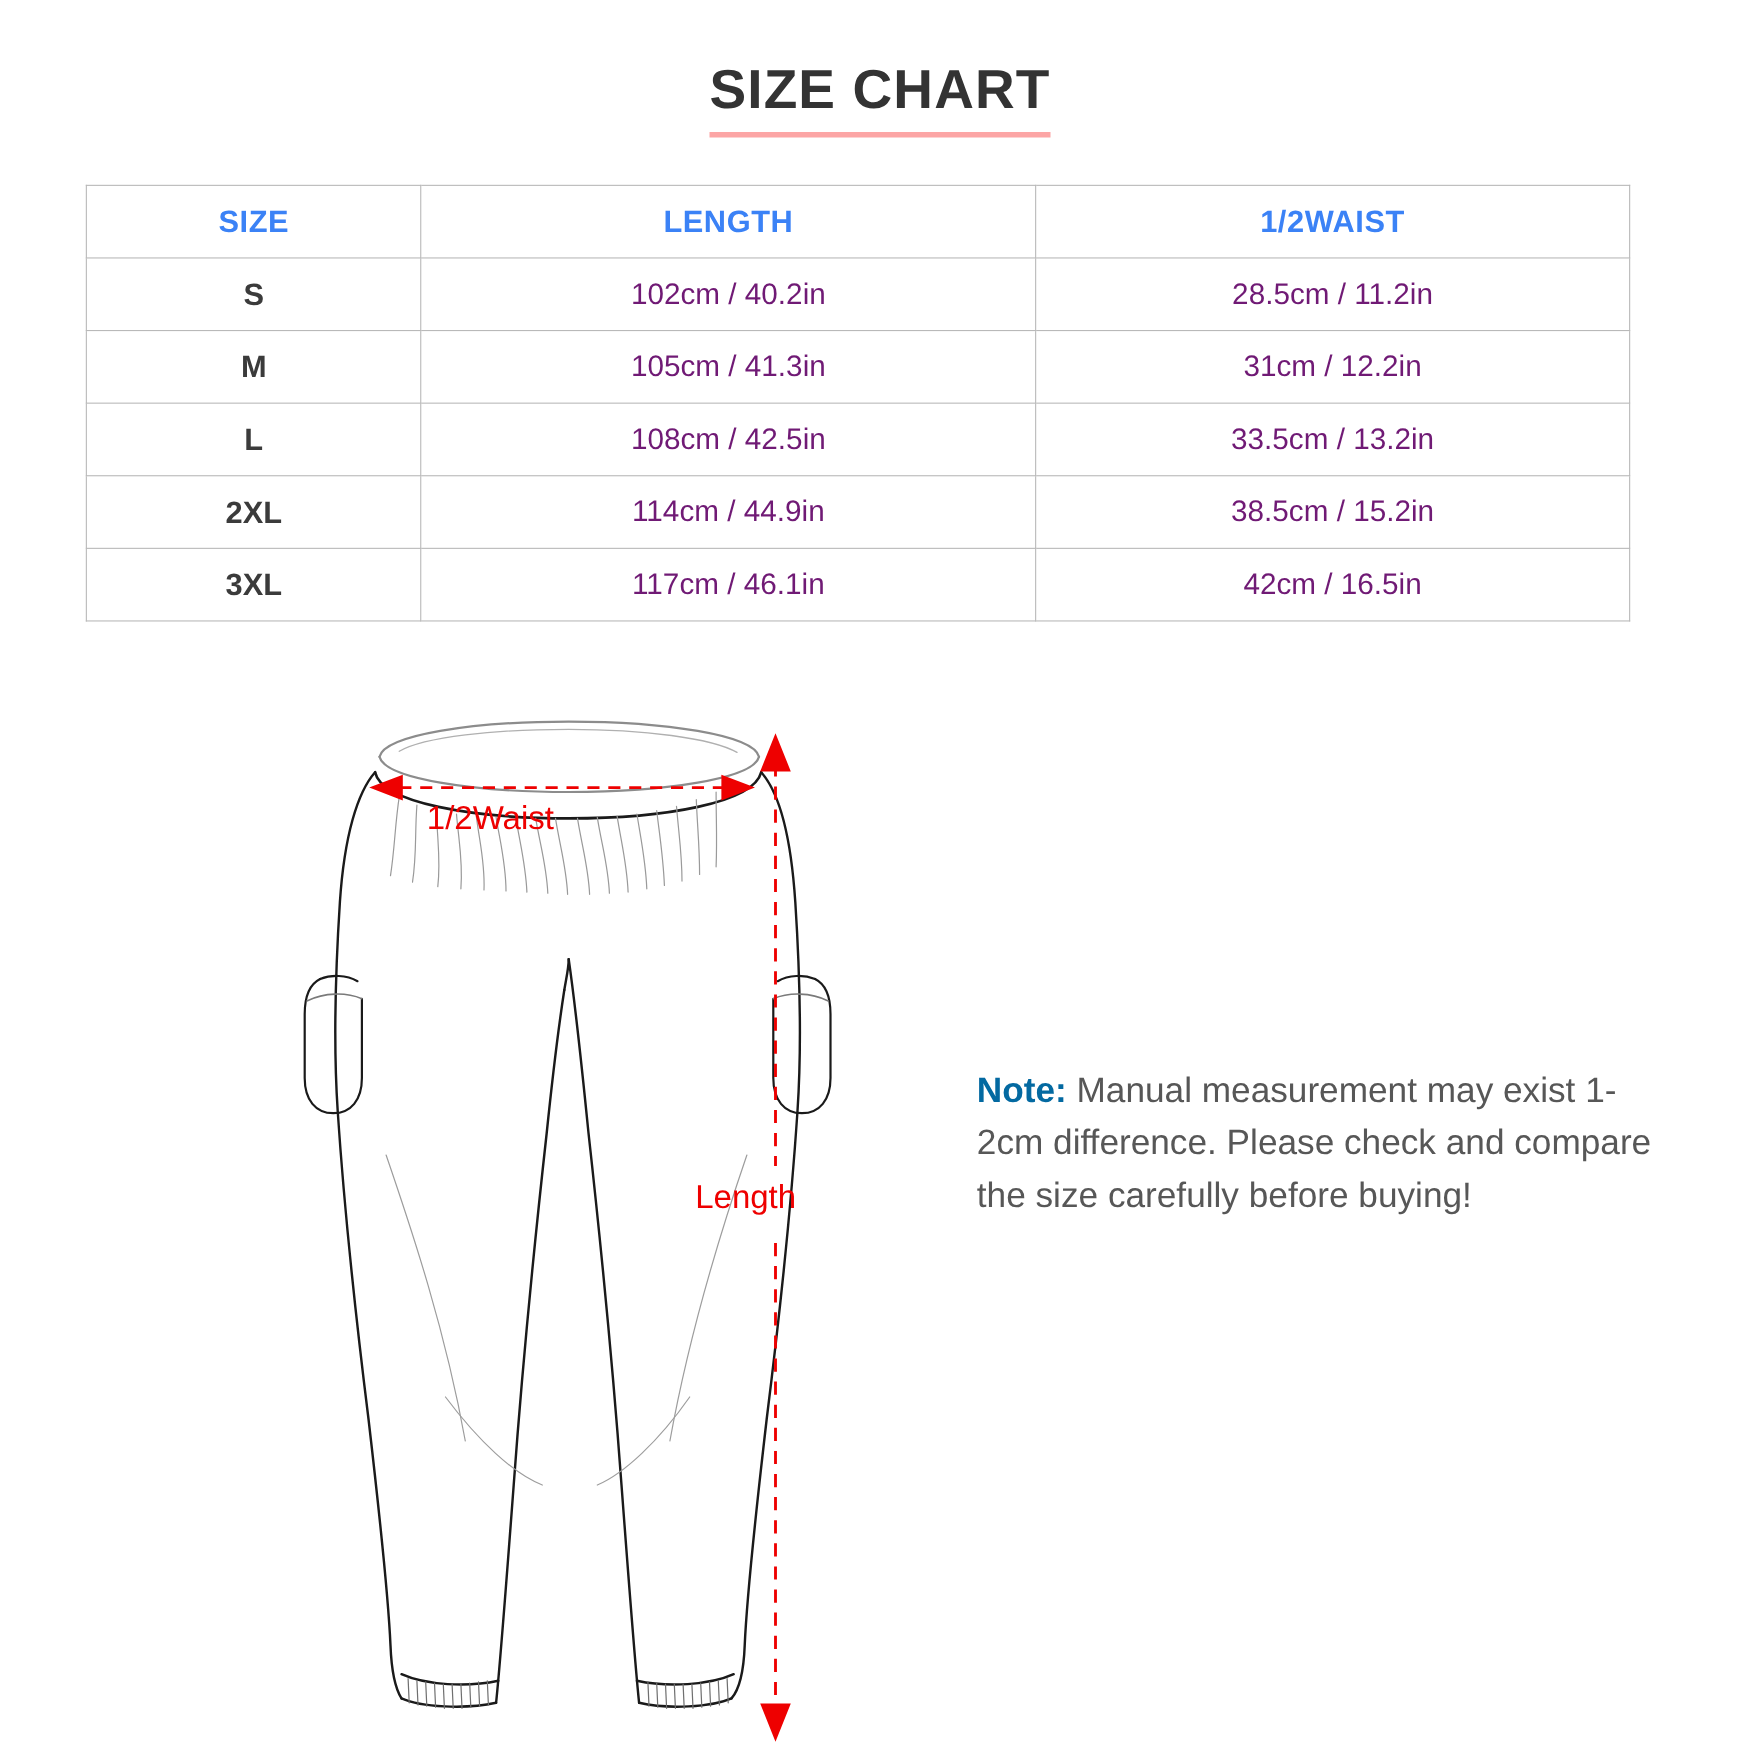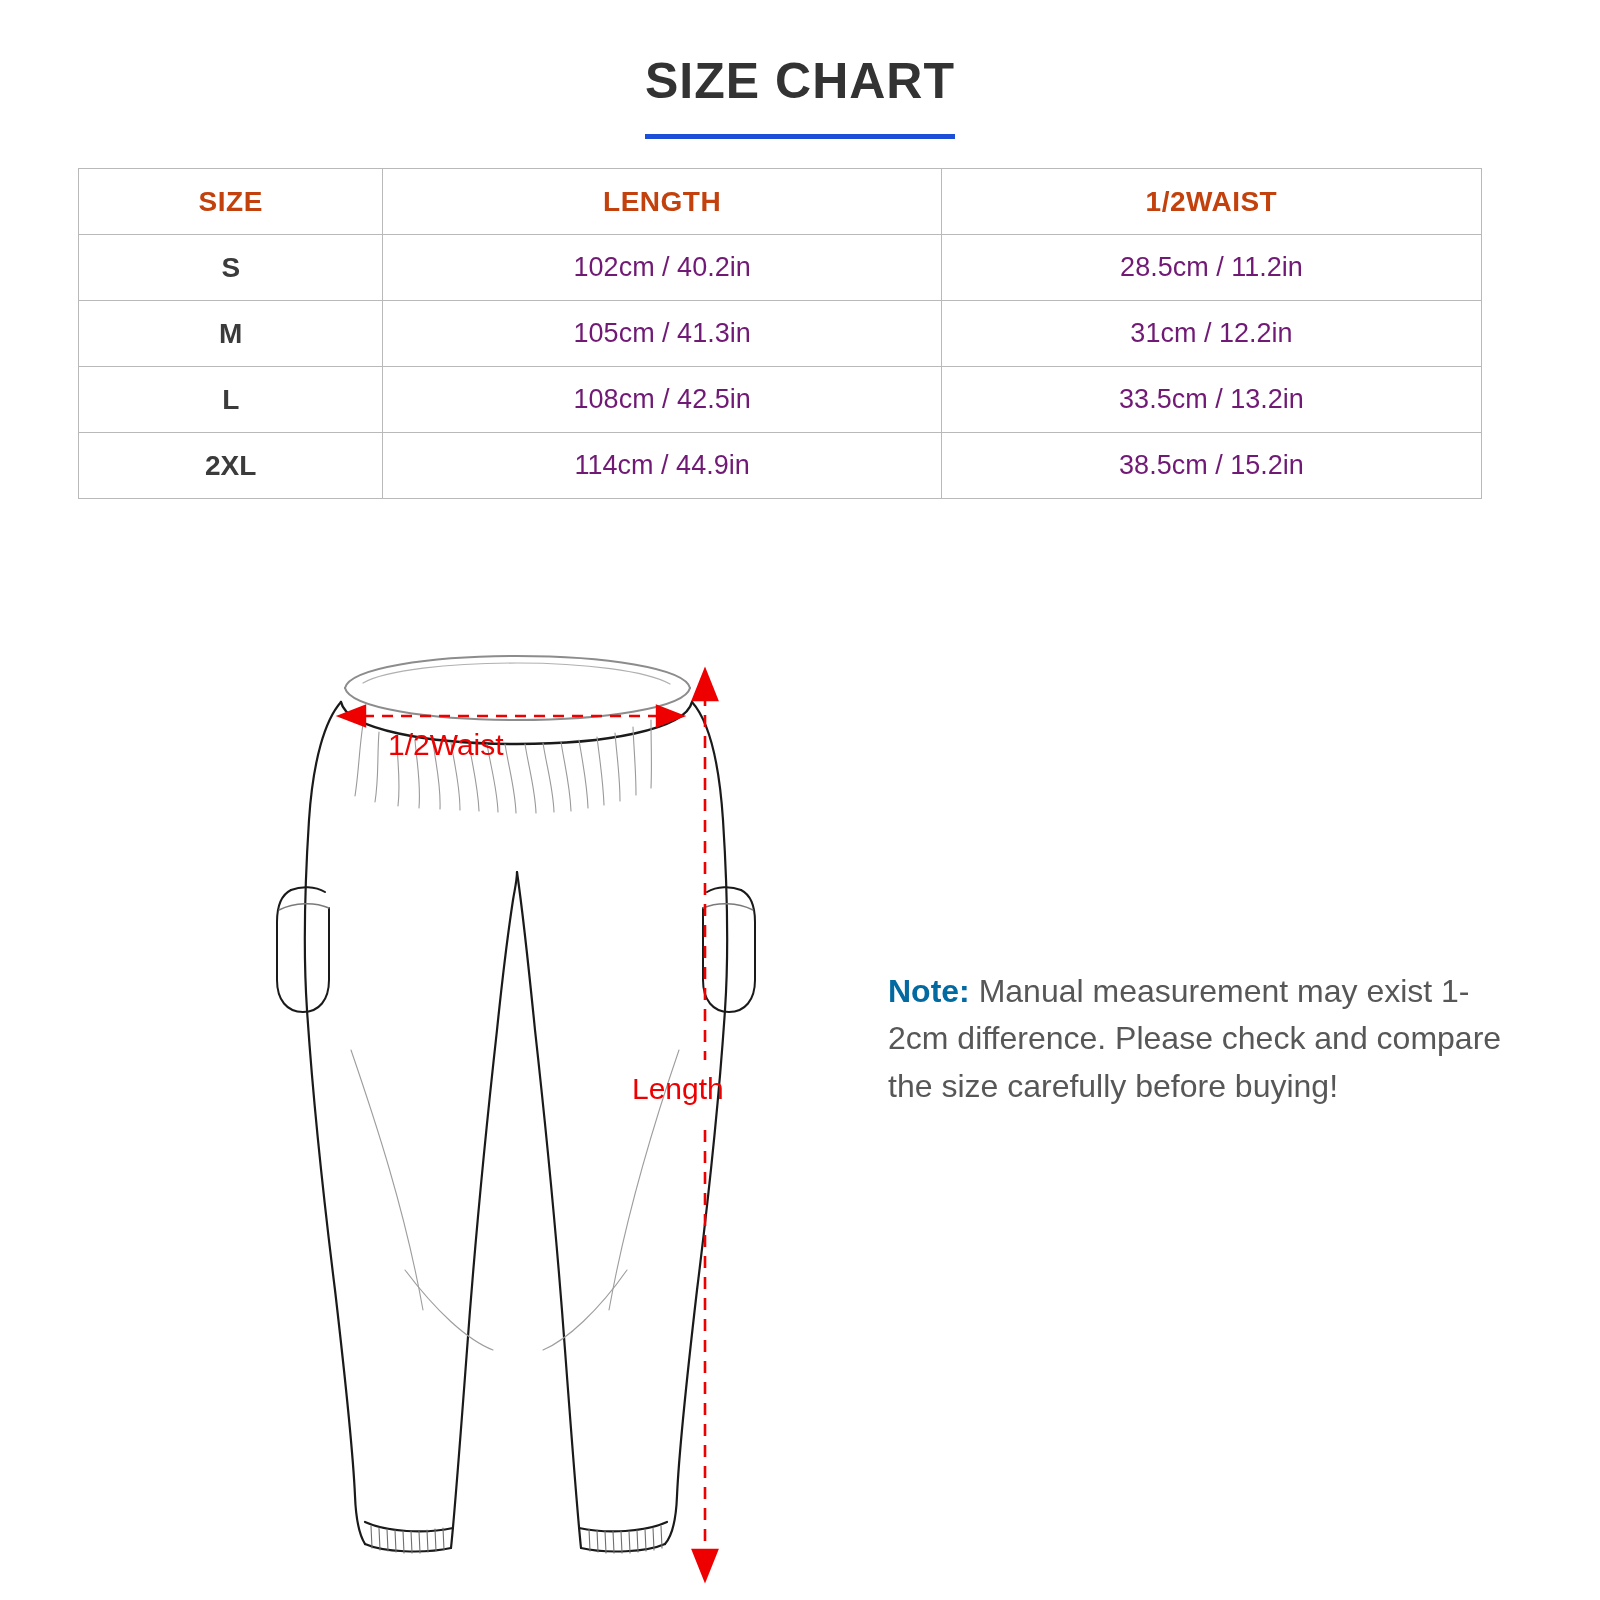--- a/index.html
+++ b/index.html
@@ -23,22 +23,22 @@
     left: 0;
     width: 100%;
     text-align: center;
   }
   .title {
     display: inline-block;
     font-size: 50px;
     font-weight: bold;
     letter-spacing: 1px;
     color: #333333;
-    padding-bottom: 24px;
-    border-bottom: 5px solid #1d4ed8;
+    padding-bottom: 10px;
+    border-bottom: 5px solid #fca5a5;
   }
 
   
   .table-wrap {
     position: absolute;
     top: 168px;
     left: 78px;
     width: 1404px;
   }
   table.size-table {
@@ -50,21 +50,21 @@
     border: 1px solid #b9b9b9;
     text-align: center;
     font-size: 27px;
     color: #701a75;
     height: 63px;
     font-weight: normal;
   }
   table.size-table thead th {
     font-weight: bold;
     font-size: 28px;
-    color: #c2410c;
+    color: #3b82f6;
     letter-spacing: 0.5px;
   }
   table.size-table tbody td.size-cell {
     font-weight: bold;
     font-size: 28px;
     color: #3b3b3b;
   }
   col.c1 { width: 21.7%; }
   col.c2 { width: 39.8%; }
   col.c3 { width: 38.5%; }
@@ -155,20 +155,25 @@
       </tr>
       <tr>
         <td class="size-cell">L</td>
         <td>108cm / 42.5in</td>
         <td>33.5cm / 13.2in</td>
       </tr>
       <tr>
         <td class="size-cell">2XL</td>
         <td>114cm / 44.9in</td>
         <td>38.5cm / 15.2in</td>
+      </tr>
+      <tr>
+        <td class="size-cell">3XL</td>
+        <td>117cm / 46.1in</td>
+        <td>42cm / 16.5in</td>
       </tr>
     </tbody>
   </table>
 </div>
 
 <div class="illustration">
   <svg width="520" height="930" viewBox="0 0 520 930" xmlns="http://www.w3.org/2000/svg">
     <g fill="none" stroke="#1a1a1a" stroke-width="2.2" stroke-linejoin="round" stroke-linecap="round">
 
       <path d="M90,38 C95,18 175,6 262,6 C349,6 430,18 435,38" stroke="#8c8c8c" stroke-width="2"></path>

